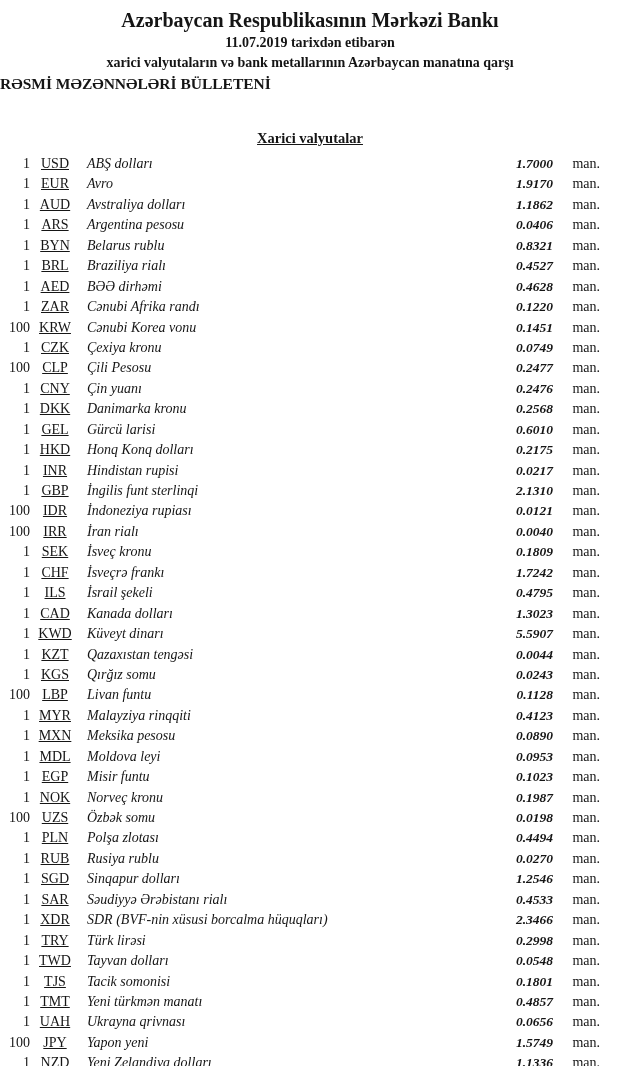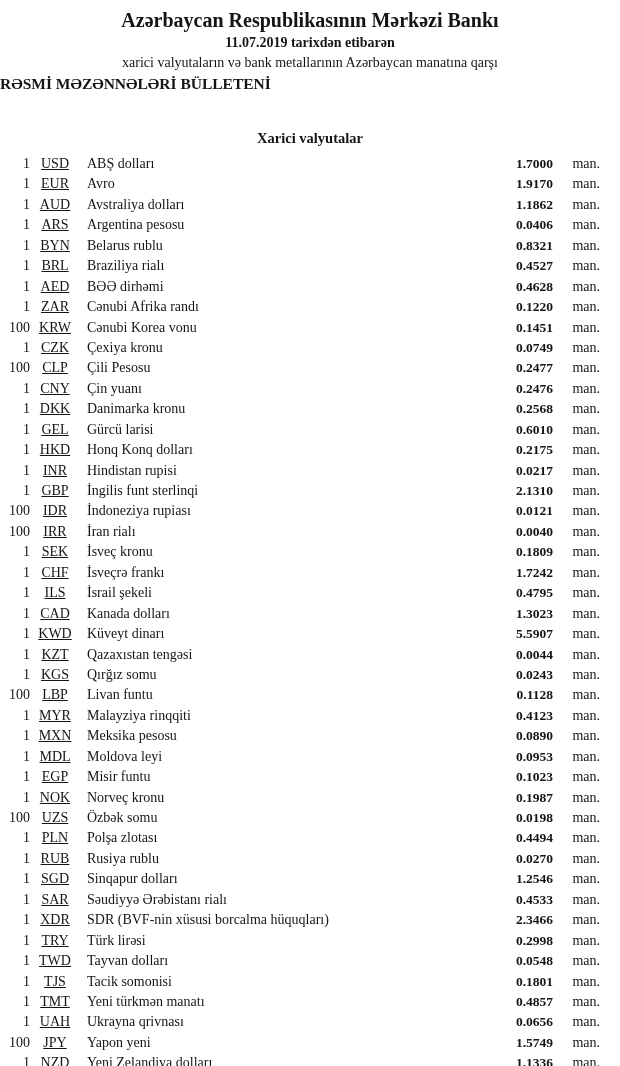--- a/index.html
+++ b/index.html
@@ -24,55 +24,57 @@
     line-height: 26px;
   }
   .date-line {
     text-align: center;
     font-weight: bold;
     font-size: 14px;
     line-height: 20px;
   }
   .subtitle {
     text-align: center;
-    font-weight: normal;
+    font-weight: bold;
     font-size: 14px;
     line-height: 20px;
   }
   .bulletin-title {
     font-weight: bold;
     font-size: 15.5px;
     line-height: 22px;
   }
   .section-title {
     text-align: center;
     font-weight: bold;
     font-size: 14.5px;
     line-height: 20px;
     margin-top: 33px;
+    text-decoration: underline;
   }
   .rates-table {
     margin-top: 6px;
     width: 600px;
   }
   .rate-row {
     display: grid;
     grid-template-columns: 30px 50px auto 90px 47px;
     align-items: baseline;
     height: 20.45px;
     line-height: 20.45px;
     font-size: 14px;
     white-space: nowrap;
   }
   .qty  { text-align: right; }
   .code { text-align: center; text-decoration: underline; }
-  .name { padding-left: 7px; overflow: hidden; }
+  .name { padding-left: 7px; overflow: hidden; font-style: italic; }
   .rate {
     text-align: right;
     font-weight: bold;
+    font-style: italic;
     font-size: 13.5px;
   }
   .unit { text-align: right; }
 </style>
 </head>
 <body>
 
 <div class="page">
   <div class="header">
     <div class="bank-name">Azərbaycan Respublikasının Mərkəzi Bankı</div>

